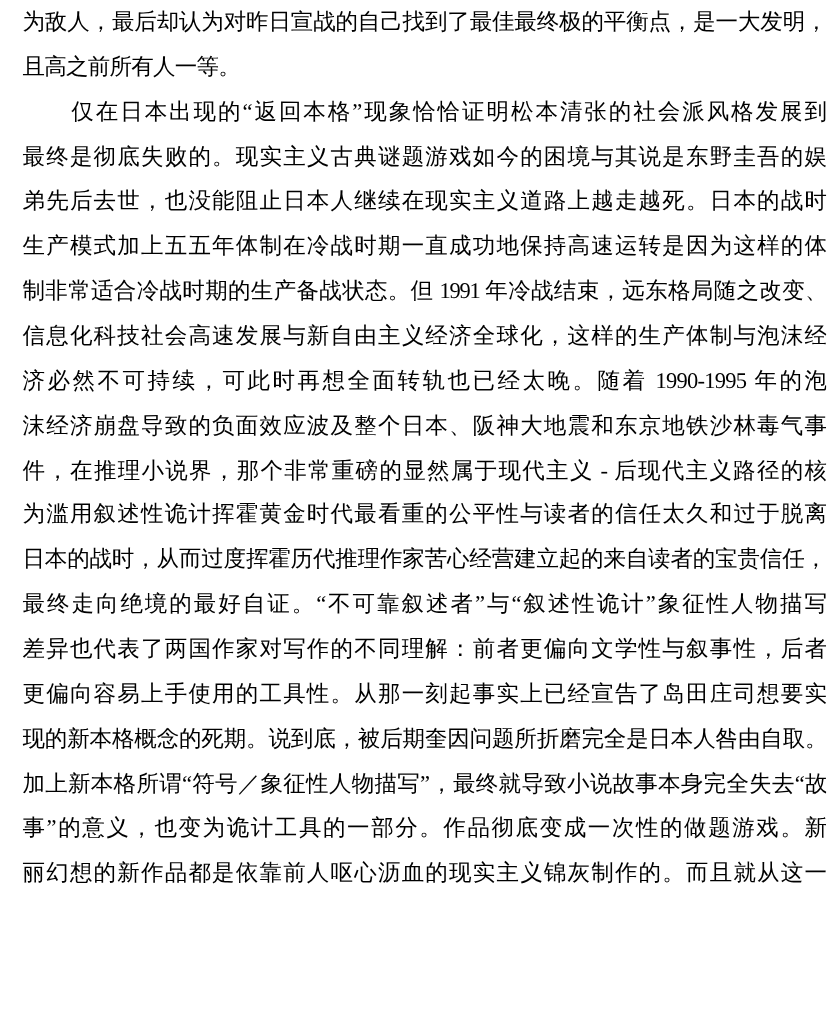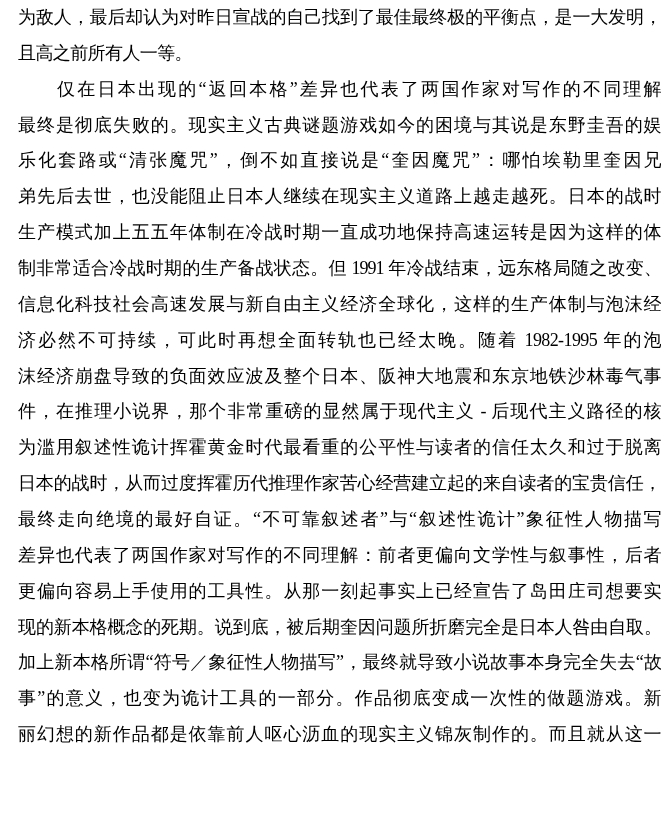--- a/index.html
+++ b/index.html
@@ -52,28 +52,27 @@
 <body>
 
 <div class="page">
 
   <div class="paragraph">
     <div class="line tight">为敌人，最后却认为对昨日宣战的自己找到了最佳最终极的平衡点，是一大发明，</div>
     <div class="line para-last">且高之前所有人一等。</div>
   </div>
 
   <div class="paragraph">
-    <div class="line first-line-indent">仅在日本出现的“返回本格”差异也代表了两国作家对写作的不同理解</div>
+    <div class="line first-line-indent">仅在日本出现的“返回本格”现象恰恰证明松本清张的社会派风格发展到</div>
     <div class="line">最终是彻底失败的。现实主义古典谜题游戏如今的困境与其说是东野圭吾的娱</div>
-    <div class="line">乐化套路或“清张魔咒”，倒不如直接说是“奎因魔咒”：哪怕埃勒里奎因兄</div>
     <div class="line">弟先后去世，也没能阻止日本人继续在现实主义道路上越走越死。日本的战时</div>
     <div class="line">生产模式加上五五年体制在冷战时期一直成功地保持高速运转是因为这样的体</div>
     <div class="line tight">制非常适合冷战时期的生产备战状态。但 1991 年冷战结束，远东格局随之改变、</div>
     <div class="line">信息化科技社会高速发展与新自由主义经济全球化，这样的生产体制与泡沫经</div>
-    <div class="line">济必然不可持续，可此时再想全面转轨也已经太晚。随着 1982-1995 年的泡</div>
+    <div class="line">济必然不可持续，可此时再想全面转轨也已经太晚。随着 1990-1995 年的泡</div>
     <div class="line">沫经济崩盘导致的负面效应波及整个日本、阪神大地震和东京地铁沙林毒气事</div>
     <div class="line">件，在推理小说界，那个非常重磅的显然属于现代主义 - 后现代主义路径的核</div>
     <div class="line">为滥用叙述性诡计挥霍黄金时代最看重的公平性与读者的信任太久和过于脱离</div>
     <div class="line">日本的战时，从而过度挥霍历代推理作家苦心经营建立起的来自读者的宝贵信任，</div>
     <div class="line">最终走向绝境的最好自证。“不可靠叙述者”与“叙述性诡计”象征性人物描写</div>
     <div class="line">差异也代表了两国作家对写作的不同理解：前者更偏向文学性与叙事性，后者</div>
     <div class="line">更偏向容易上手使用的工具性。从那一刻起事实上已经宣告了岛田庄司想要实</div>
     <div class="line tight">现的新本格概念的死期。说到底，被后期奎因问题所折磨完全是日本人咎由自取。</div>
     <div class="line tight">加上新本格所谓“符号／象征性人物描写”，最终就导致小说故事本身完全失去“故</div>
     <div class="line">事”的意义，也变为诡计工具的一部分。作品彻底变成一次性的做题游戏。新</div>

